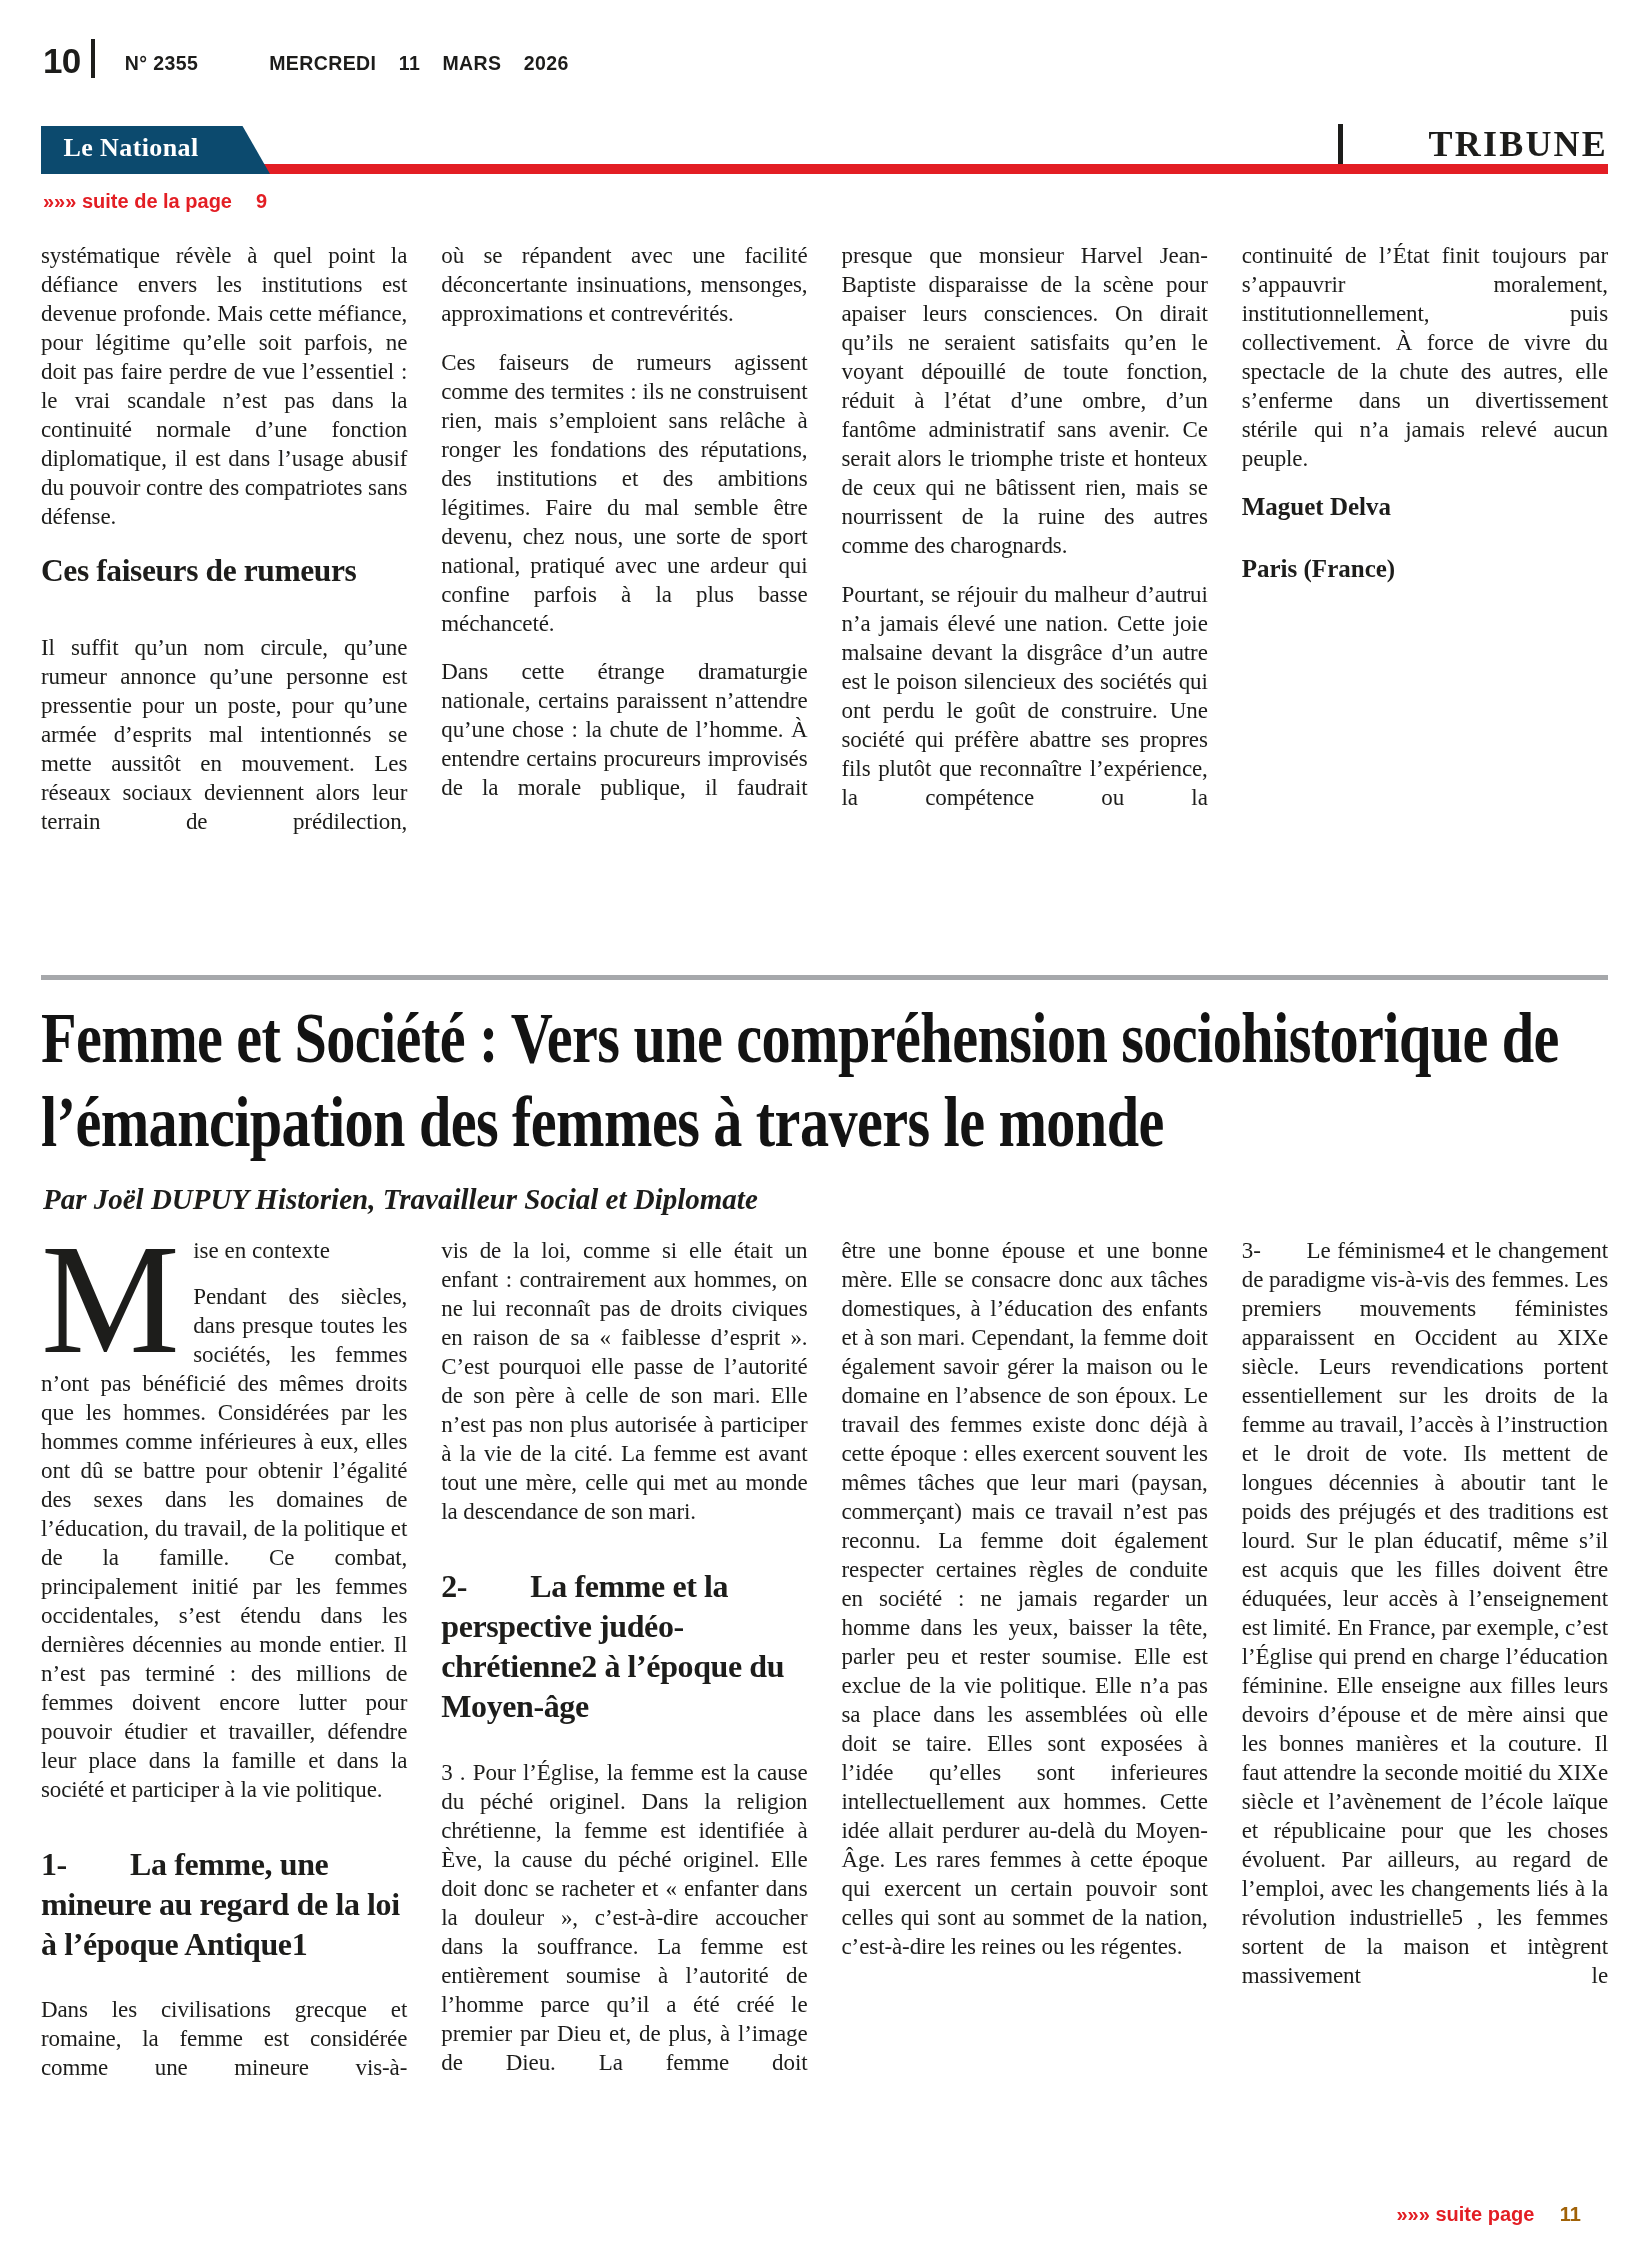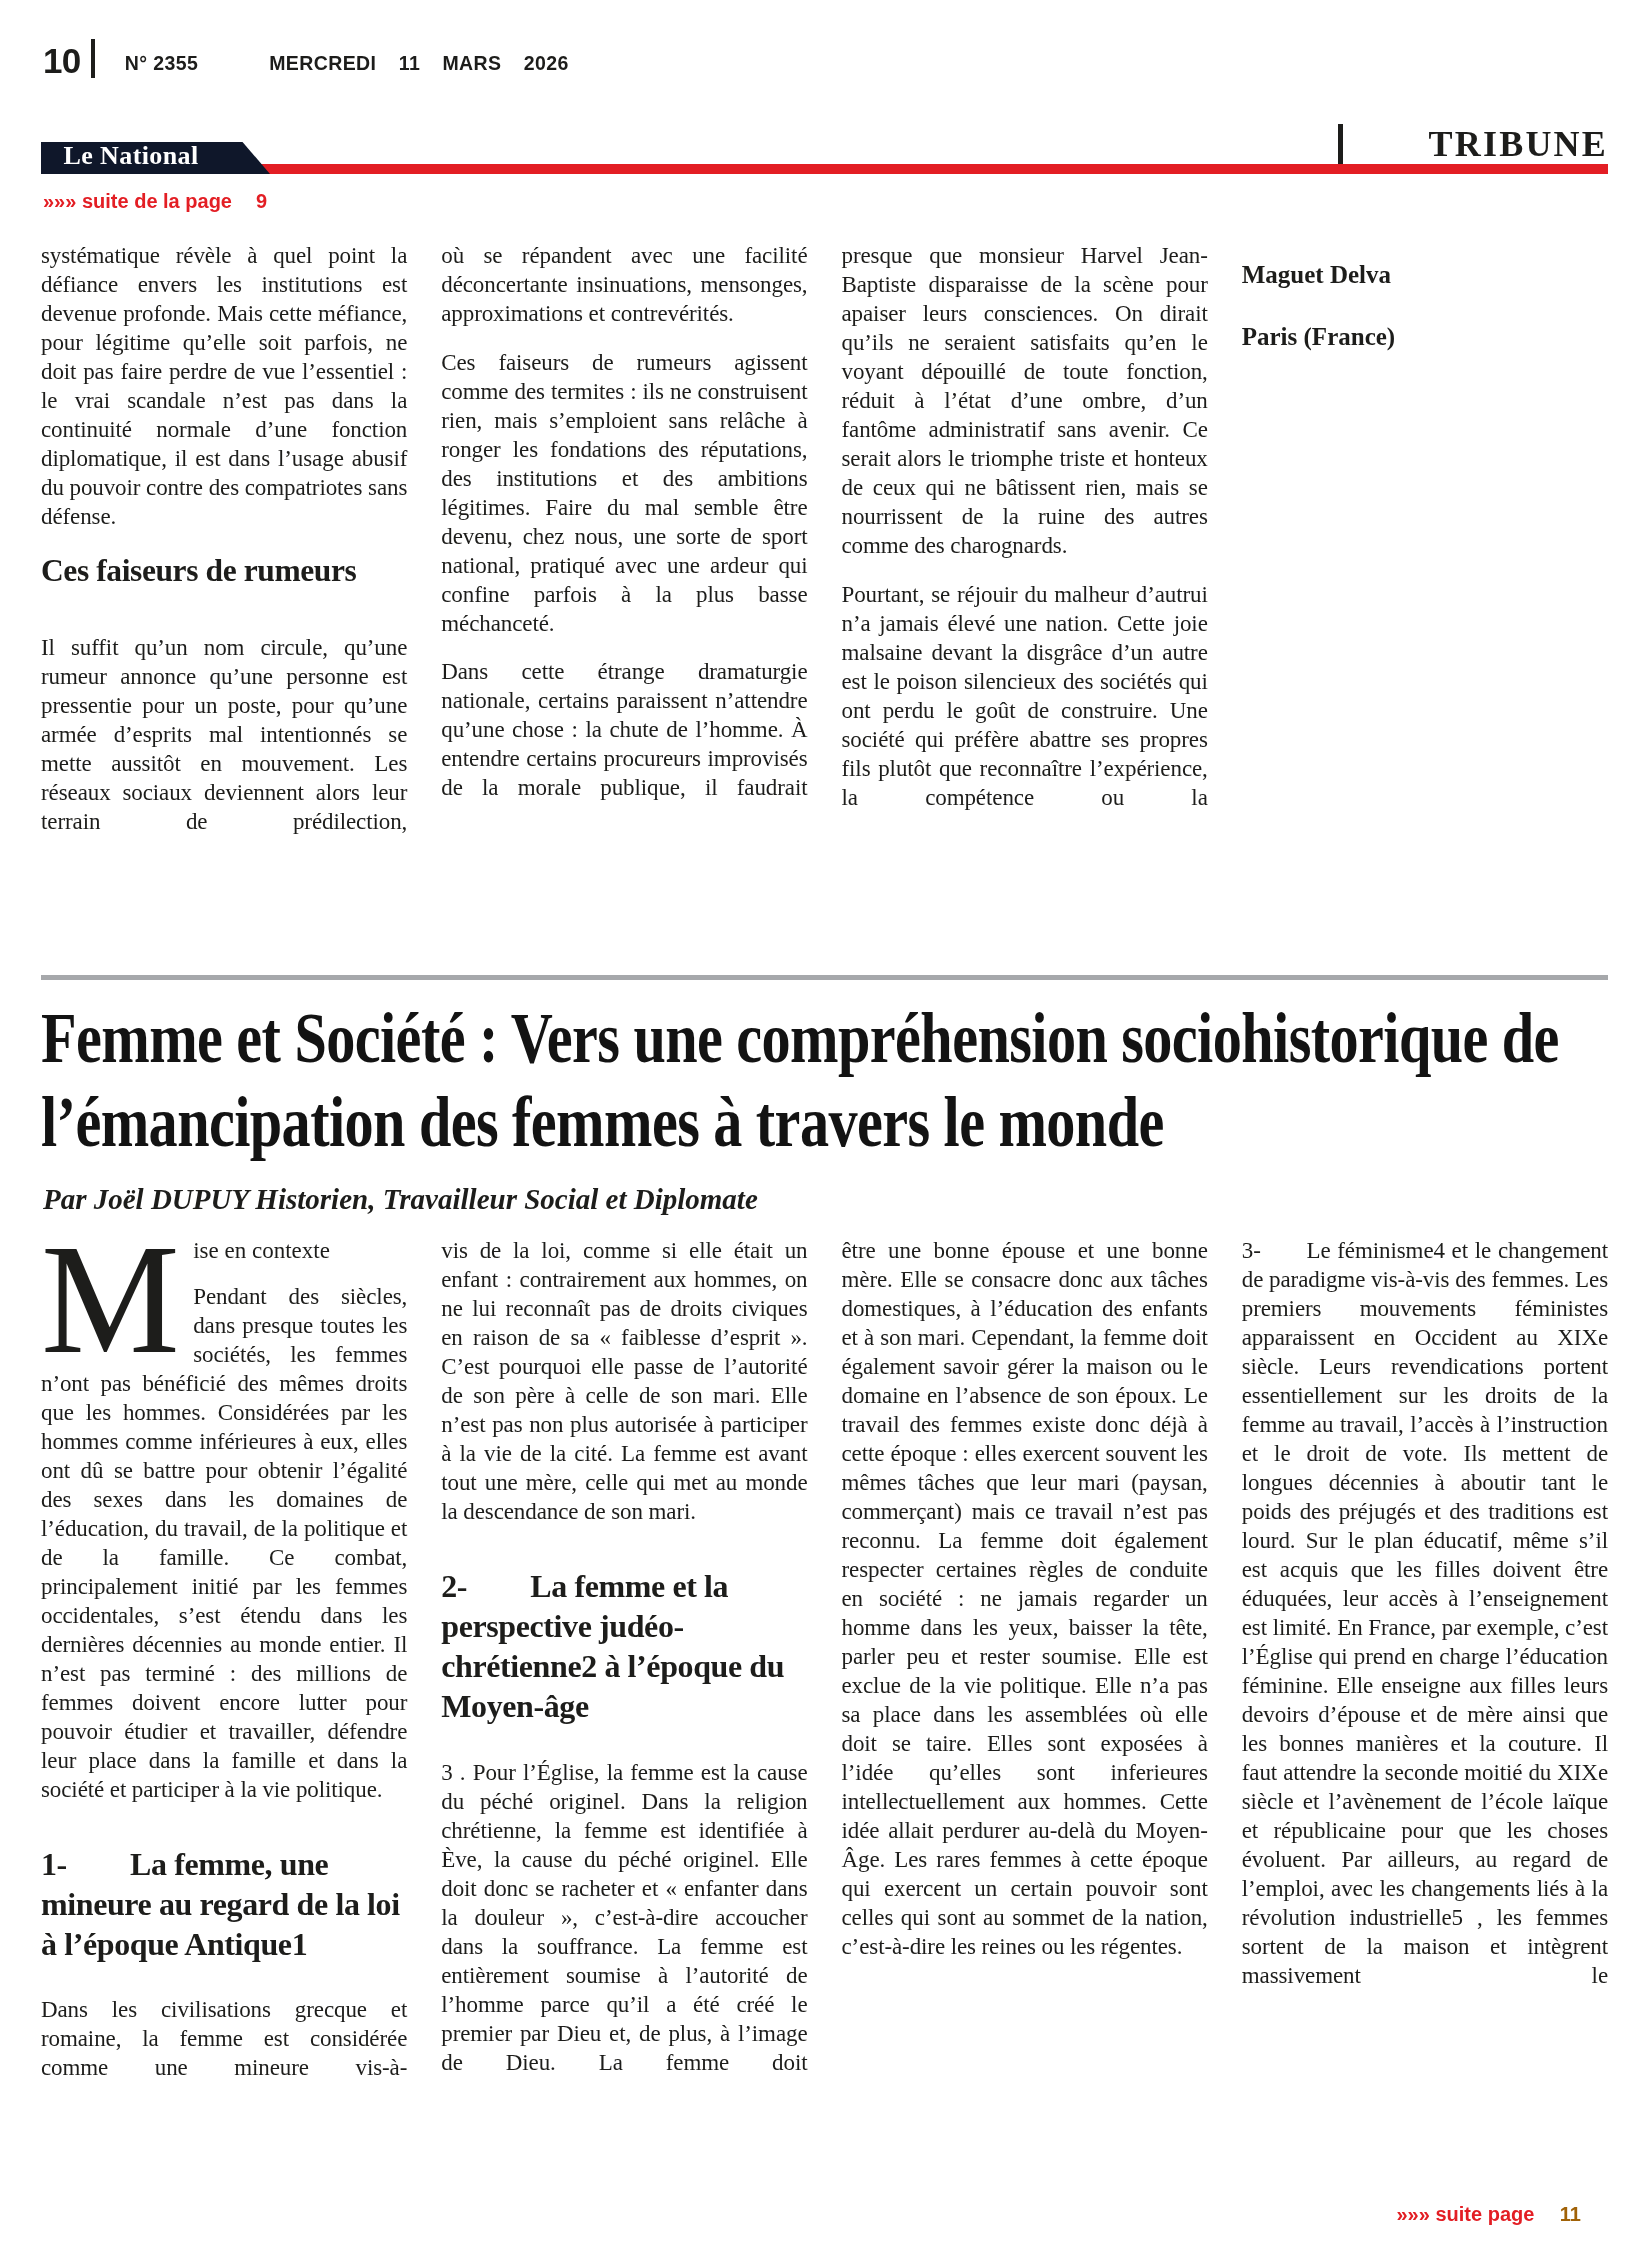--- a/index.html
+++ b/index.html
@@ -10,21 +10,21 @@
   .masthead{position:absolute;top:39px;left:43px;display:flex;align-items:flex-end;
             font-family:"Liberation Sans","DejaVu Sans",sans-serif;}
   .pageno{font-size:35px;font-weight:bold;letter-spacing:-0.7px;line-height:1;}
   .vbar{display:inline-block;width:3.7px;height:39px;background:#1d1d1b;margin:0 0 0 10.5px;}
   .issue{font-size:19.5px;font-weight:bold;margin:0 0 3px 30px;letter-spacing:0.4px;}
   .date{font-size:19.5px;font-weight:bold;margin:0 0 3px 71px;word-spacing:16.5px;letter-spacing:0.4px;}
 
   
   .banner{position:absolute;top:122px;left:41px;width:1567px;height:52px;}
   .banner-strip{position:absolute;left:0;right:0;bottom:0;height:9.7px;background:#e31e24;}
-  .banner-tab{position:absolute;left:0;bottom:0;width:229px;height:32px;background:#0f172a;
+  .banner-tab{position:absolute;left:0;bottom:0;width:229px;height:48px;background:#0c4a6e;
               clip-path:polygon(0 0,88% 0,100% 100%,0 100%);
               display:flex;align-items:center;}
   .brand{color:#ffffff;font-size:26px;font-weight:bold;padding:0 0 4.5px 22.5px;letter-spacing:0.4px;}
   .banner-right{position:absolute;right:0;bottom:10.5px;display:flex;align-items:center;}
   .tribune-bar{display:inline-block;width:4.5px;height:40px;background:#1d1d1b;margin-right:86px;}
   .tribune{font-size:36px;font-weight:bold;letter-spacing:2.2px;line-height:1;}
 
   .suite-top{position:absolute;top:190px;left:43px;color:#e31e24;
              font-family:"Liberation Sans","DejaVu Sans",sans-serif;
              font-size:20px;font-weight:bold;}
@@ -100,20 +100,21 @@
     <div class="col">
       <p class="para">où se répandent avec une facilité déconcertante insinuations, mensonges, approximations et contrevérités.</p>
       <p class="para">Ces faiseurs de rumeurs agissent comme des termites : ils ne construisent rien, mais s’emploient sans relâche à ronger les fondations des réputations, des institutions et des ambitions légitimes. Faire du mal semble être devenu, chez nous, une sorte de sport national, pratiqué avec une ardeur qui confine parfois à la plus basse méchanceté.</p>
       <p class="para cont">Dans cette étrange dramaturgie nationale, certains paraissent n’attendre qu’une chose : la chute de l’homme. À entendre certains procureurs improvisés de la morale publique, il faudrait</p>
     </div>
     <div class="col">
       <p class="para">presque que monsieur Harvel Jean-Baptiste disparaisse de la scène pour apaiser leurs consciences. On dirait qu’ils ne seraient satisfaits qu’en le voyant dépouillé de toute fonction, réduit à l’état d’une ombre, d’un fantôme administratif sans avenir. Ce serait alors le triomphe triste et honteux de ceux qui ne bâtissent rien, mais se nourrissent de la ruine des autres comme des charognards.</p>
       <p class="para cont">Pourtant, se réjouir du malheur d’autrui n’a jamais élevé une nation. Cette joie malsaine devant la disgrâce d’un autre est le poison silencieux des sociétés qui ont perdu le goût de construire. Une société qui préfère abattre ses propres fils plutôt que reconnaître l’expérience, la compétence ou la</p>
     </div>
     <div class="col">
+      <p class="para">continuité de l’État finit toujours par s’appauvrir moralement, institutionnellement, puis collectivement. À force de vivre du spectacle de la chute des autres, elle s’enferme dans un divertissement stérile qui n’a jamais relevé aucun peuple.</p>
       <p class="sig sig-name">Maguet Delva</p>
       <p class="sig sig-place">Paris (France)</p>
     </div>
   </div>
 
   <div class="divider"></div>
 
   <h1 class="headline" style="margin:0;">Femme et Société : Vers une compréhension sociohistorique de l’émancipation des femmes à travers le monde</h1>
   <div class="byline">Par  Joël DUPUY Historien, Travailleur Social et Diplomate</div>
 

